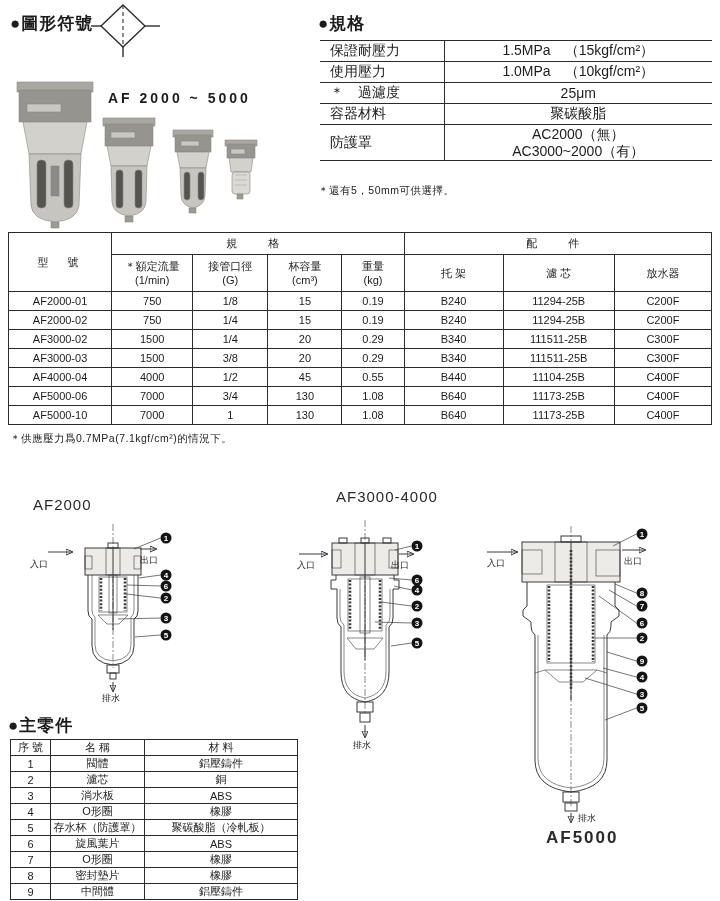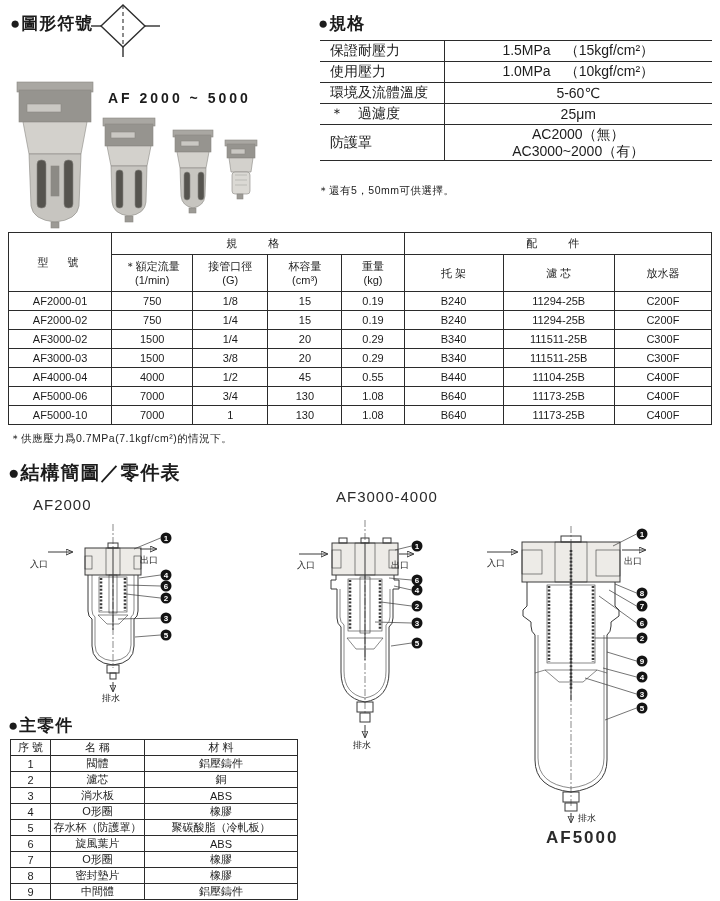--- a/index.html
+++ b/index.html
@@ -124,26 +124,26 @@
     <tbody>
       <tr>
         <td class="lbl">保證耐壓力</td>
         <td class="val">1.5MPa　（15kgf/cm²）</td>
         </tr>
       <tr>
         <td class="lbl">使用壓力</td>
         <td class="val">1.0MPa　（10kgf/cm²）</td>
         </tr>
       <tr>
-        <td class="lbl">環境及流體溫度</td>
-        <td class="val">5-60℃</td>
-        </tr>
-      <tr>
         <td class="lbl">＊　過濾度</td>
         <td class="val">25μm</td>
+        </tr>
+      <tr>
+        <td class="lbl">容器材料</td>
+        <td class="val">聚碳酸脂</td>
         </tr>
       <tr class="tall">
         <td class="lbl">防護罩</td>
         <td class="val">
           <div>AC2000（無）</div>
           <div>AC3000~2000（有）</div>
         </td>
         </tr>
     </tbody>
   </table>
@@ -256,21 +256,20 @@
           <td>130</td>
           <td>1.08</td>
           <td>B640</td>
           <td>11173-25B</td>
           <td>C400F</td>
         </tr>
       </tbody>
   </table>
   <div class="note" style="left:10px;top:432px;text-align:center;">＊供應壓力爲0.7MPa(7.1kgf/cm²)的情況下。</div>
 
-  <div class="sec-title big" style="left:8px;top:460px;">●結構簡圖／零件表</div>
 
   <div class="diag-label" style="left:33px;top:496px;">AF2000</div>
   <svg class="diagram" style="left:28px;top:518px;" width="150" height="185" viewBox="0 0 150 185">
     <defs>
         <marker id="ar1" markerWidth="8" markerHeight="8" refX="6" refY="3" orient="auto">
       <path d="M0,0 L7,3 L0,6 Z" fill="#222" stroke="none"></path>
         </marker>
       </defs>
     <line class="cl" x1="85" y1="6" x2="85" y2="150"></line>
     <rect class="cap" x="57" y="30" width="56" height="27"></rect>

